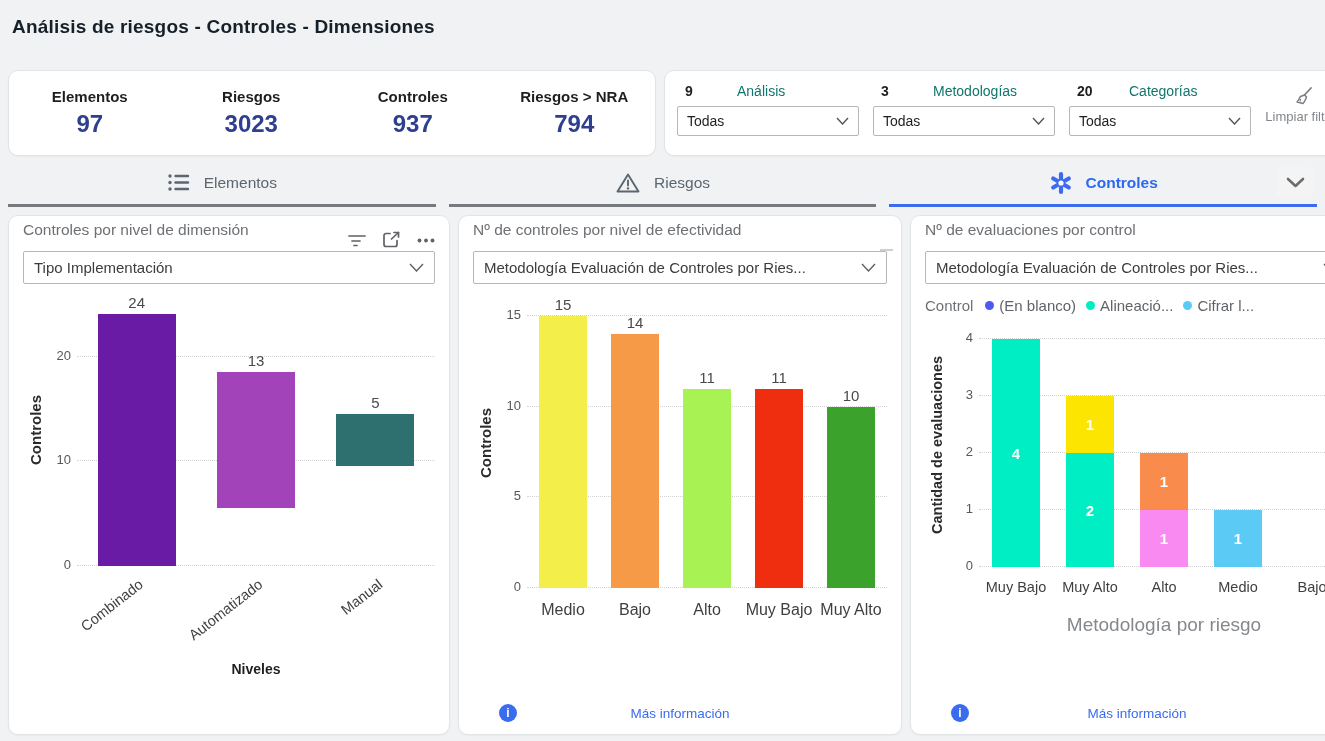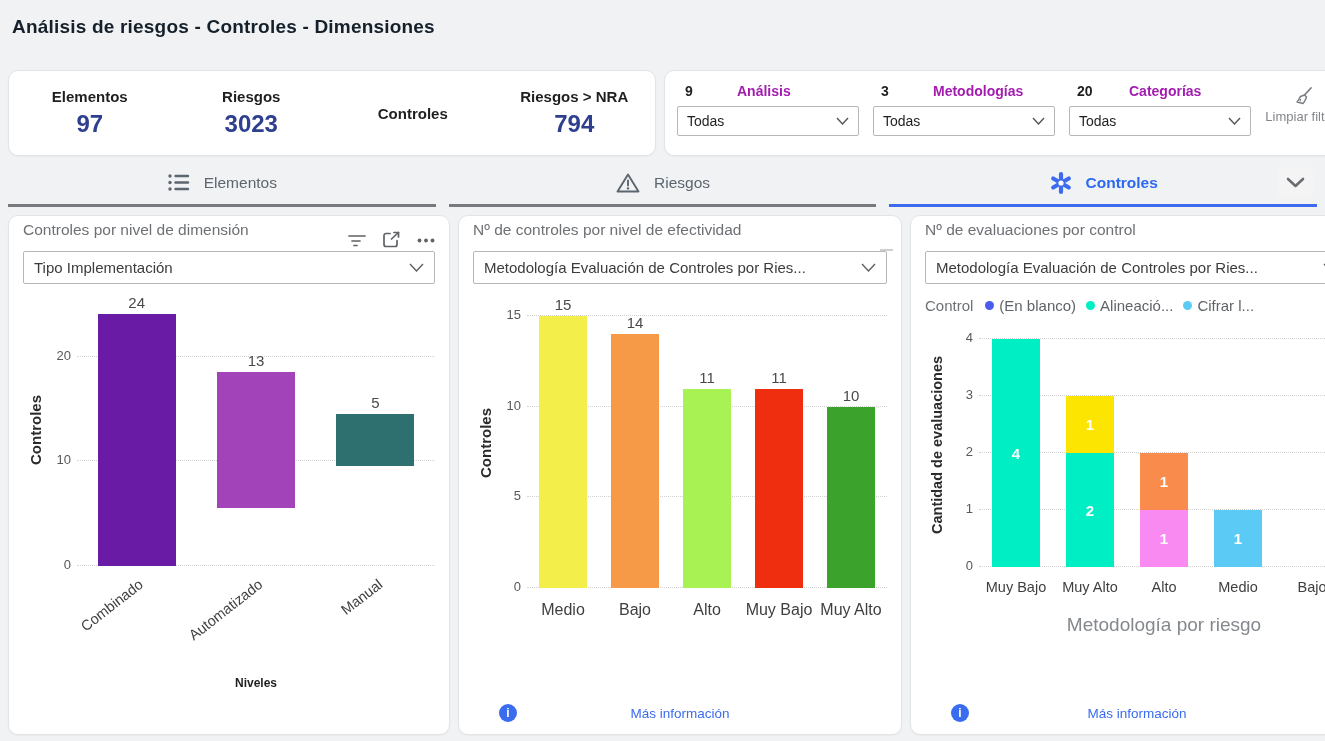--- a/index.html
+++ b/index.html
@@ -14,21 +14,21 @@
   .top-row { position:absolute; top:70px; left:8px; right:8px; height:86px; display:flex; gap:8px; }
   .kpi-card { flex:0 0 648px; display:flex; align-items:center; }
   .kpi-cell { flex:1; text-align:center; }
   .kpi-label { font-size:15px; font-weight:700; color:#1f1f1f; }
   .kpi-value { margin-top:5px; font-size:24px; font-weight:600; color:#2e3f8f; }
 
   .filter-card { flex:1; display:flex; align-items:flex-start; padding:8px 10px 8px 12px; }
   .fgroup { width:182px; margin-right:14px; }
   .fgroup-top { display:flex; align-items:center; padding:4px 0 7px 8px; }
   .fcount { font-size:14px; font-weight:700; color:#1f1f1f; width:52px; }
-  .flabel { font-size:14px; font-weight:700; color:#a21caf; }
+  .flabel { font-size:14px; font-weight:400; color:#0f766e; }
   .fdrop { height:30px; border:1px solid #b5b8ba; border-radius:2px; background:#fff; display:flex; align-items:center; padding:0 9px; cursor:pointer; }
   .fdrop-val { font-size:14px; color:#1f1f1f; }
   .fdrop svg, .dropdown svg { margin-left:auto; flex:0 0 auto; }
   .clear-filters { margin-left:auto; width:78px; display:flex; flex-direction:column; align-items:center; padding-top:6px; cursor:pointer; }
   .clear-filters .txt { margin-top:3px; font-size:13px; line-height:1.15; color:#83878c; text-align:center; }
 
   
   .tab-row { position:absolute; top:165px; left:8px; right:8px; height:42px; display:flex; gap:13px; }
   .tab { flex:1; display:flex; align-items:center; justify-content:center; gap:13px; border-bottom:3px solid #767a7f; padding-bottom:4px; cursor:pointer; }
   .tab .tlabel { font-size:15.5px; color:#5c6670; }
@@ -76,21 +76,21 @@
   
   .chart-0 .plot, .chart-0 ~ * , .c1 .ylab { height:auto; }
   .c1 .chart { margin-top:10px; }
   .c1 .ylab { height:272px; }
   .chart-0 .plot { height:272px; }
   .chart-0 .bar-col, .chart-0 .xlab { width:112px;justify-content:center; }
   .chart-0 .bar { width:78px; }
   .chart-0 .xrow { height:94px; }
   .chart-0 .xlab { position:relative; }
   .chart-0 .xlab span { position:absolute; top:10px; right:50%; transform-origin:100% 0; transform:rotate(-38deg); white-space:nowrap; font-size:14.5px; color:#3f3f3f; }
-  .chart-0 .xtitle { text-align:center; font-size:12px; font-weight:700; color:#1f1f1f; margin-top:16px; }
+  .chart-0 .xtitle { text-align:center; font-size:14px; font-weight:700; color:#1f1f1f; margin-top:1px; }
 
   
   .c2 .chart { margin-top:14px; }
   .c2 .ylab { height:290px; }
   .chart-1 .plot { height:290px; }
   .chart-1 .bar-col, .chart-1 .xlab { width:72px; }
   .chart-1 .bar { width:48px; }
   .chart-1 .xrow { margin-top:12px; }
   .chart-1 .xlab { text-align:center; line-height:1.3; }
 
@@ -122,20 +122,21 @@
       <div class="kpi-cell">
         <div class="kpi-label">Elementos</div>
         <div class="kpi-value">97</div>
       </div>
       <div class="kpi-cell">
         <div class="kpi-label">Riesgos</div>
         <div class="kpi-value">3023</div>
       </div>
       <div class="kpi-cell">
         <div class="kpi-label">Controles</div>
+        <div class="kpi-value">937</div>
       </div>
       <div class="kpi-cell">
         <div class="kpi-label">Riesgos &gt; NRA</div>
         <div class="kpi-value">794</div>
       </div>
     </div>
 
     <div class="card filter-card">
       <div class="fgroup">
         <div class="fgroup-top">

